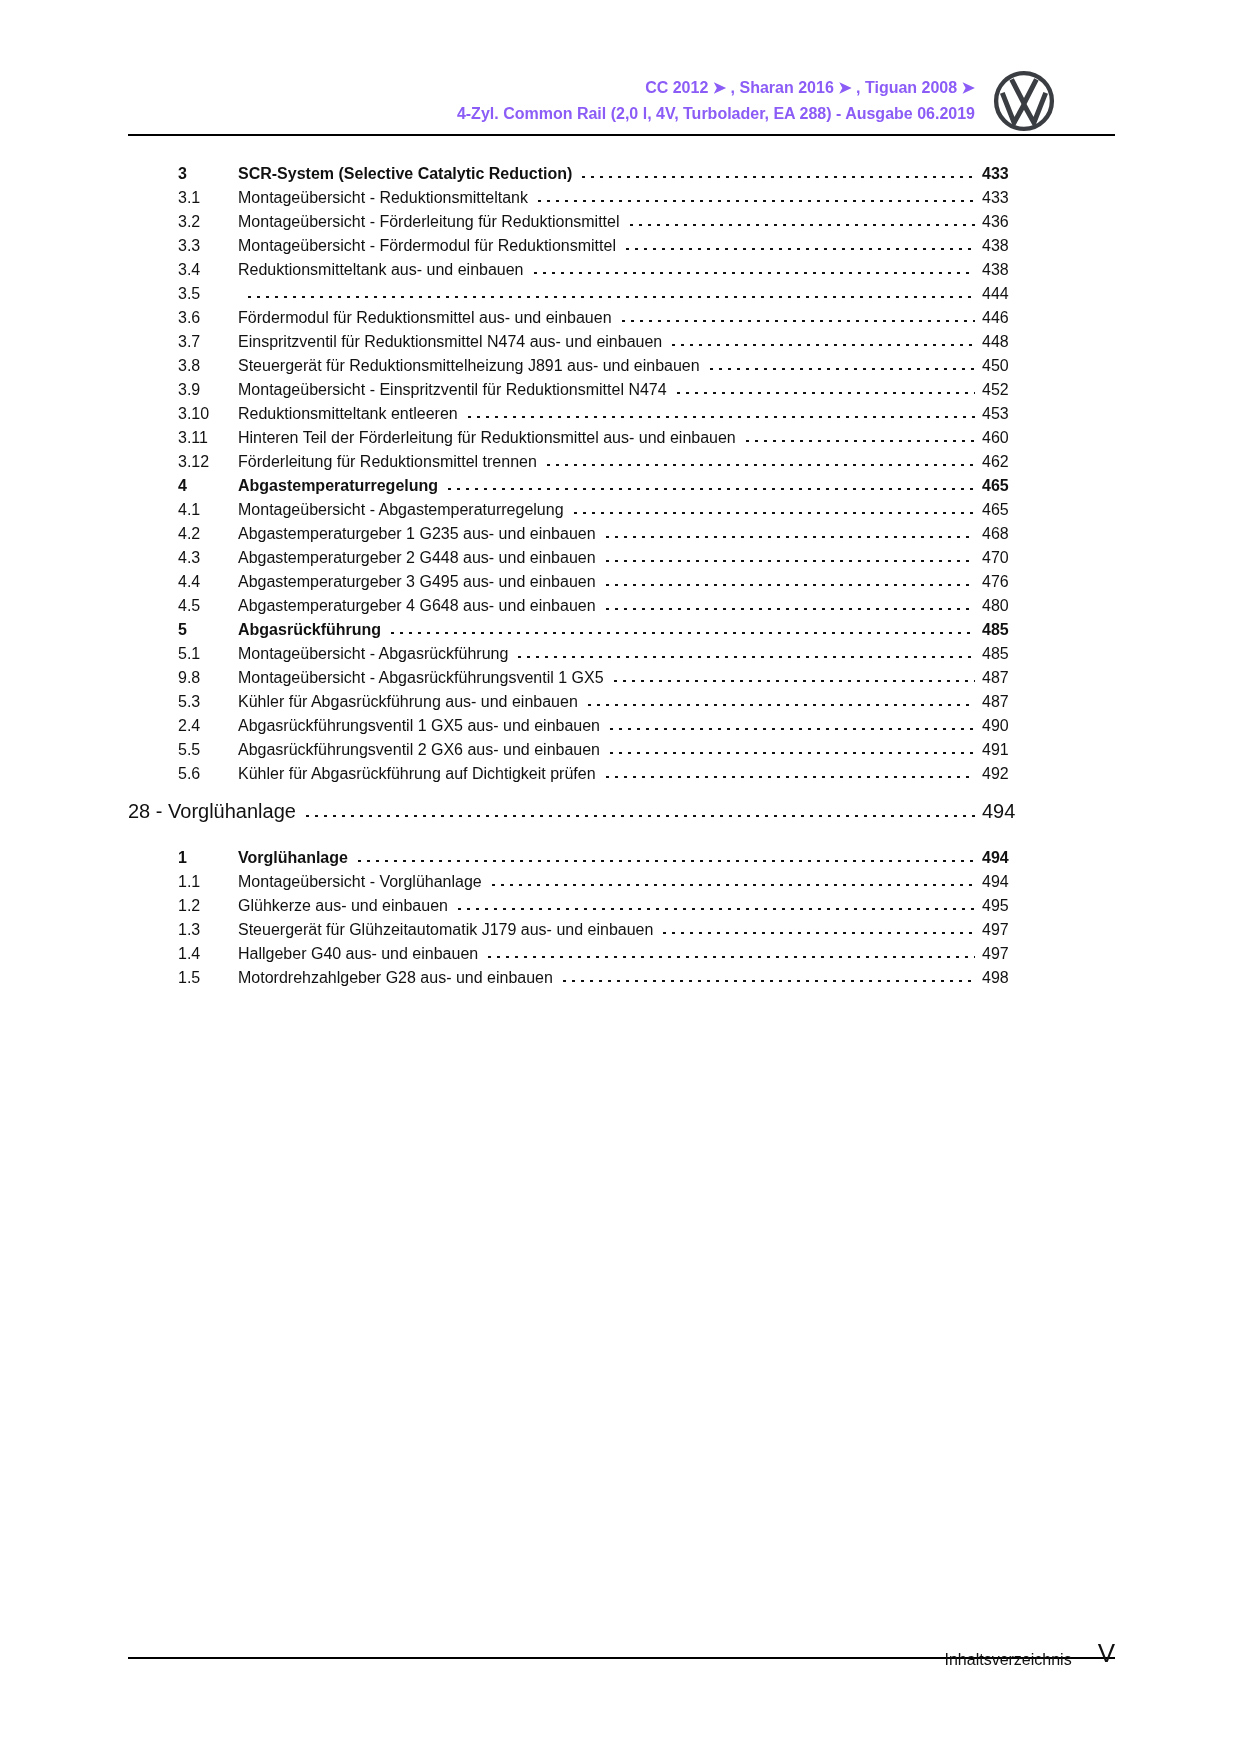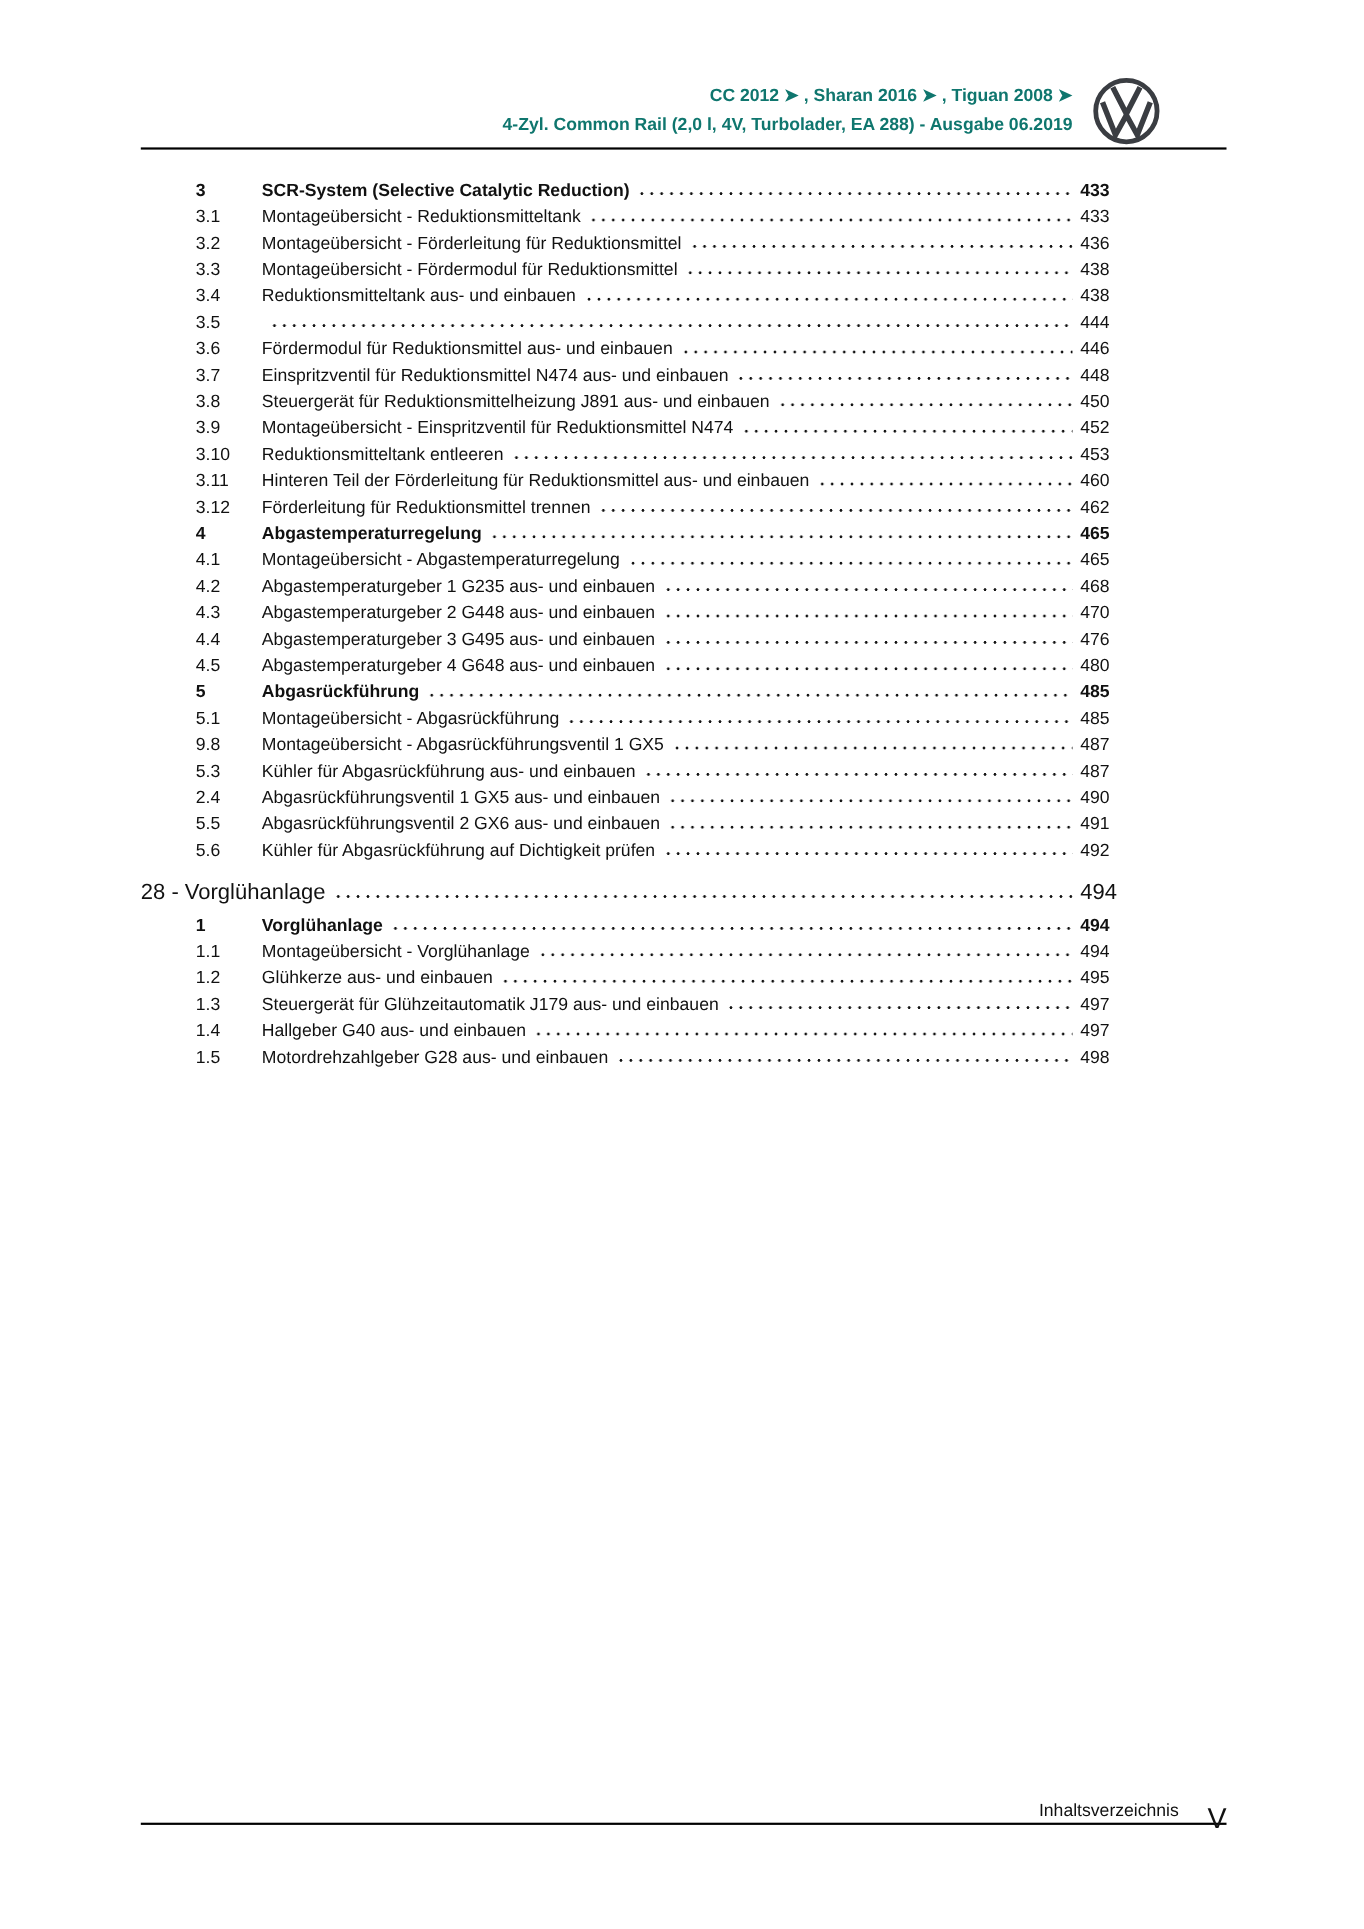--- a/index.html
+++ b/index.html
@@ -22,21 +22,21 @@
     width: 987px;
     display: flex;
     align-items: center;
   }
   .header-text {
     flex: 1;
     text-align: right;
     font-weight: bold;
     font-size: 16px;
     line-height: 26px;
-    color: #0f766e;
+    color: #8b5cf6;
     padding-right: 18px;
     white-space: nowrap;
   }
   .logo-wrap {
     flex: none;
     width: 62px;
     height: 62px;
     margin-right: 60px;
   }
   .header-rule {
@@ -80,41 +80,41 @@
   .toc-page {
     flex: none;
     min-width: 46px;
     text-align: left;
   }
   .toc-row.level-section { font-weight: bold; }
   .toc-row.level-chapter {
     font-size: 20px;
     height: 34px;
     line-height: 34px;
-    margin: 8px 0 2px 0;
+    margin: 8px 0 18px 0;
     font-weight: 400;
   }
   .toc-row.level-chapter .toc-leader { margin-bottom: 1px; }
 
   
   .footer-rule {
     position: absolute;
     top: 1657px;
     left: 128px;
     width: 987px;
     border-top: 2px solid #000;
   }
   .footer {
     position: absolute;
     top: 1638px;
     left: 128px;
     width: 987px;
     display: flex;
     justify-content: flex-end;
-    align-items: flex-start;
+    align-items: flex-end;
     gap: 26px;
   }
   .footer-label { font-size: 16px; }
   .footer-page  { font-size: 26px; }
 </style>
 </head>
 <body>
 
 <div class="page">
 

